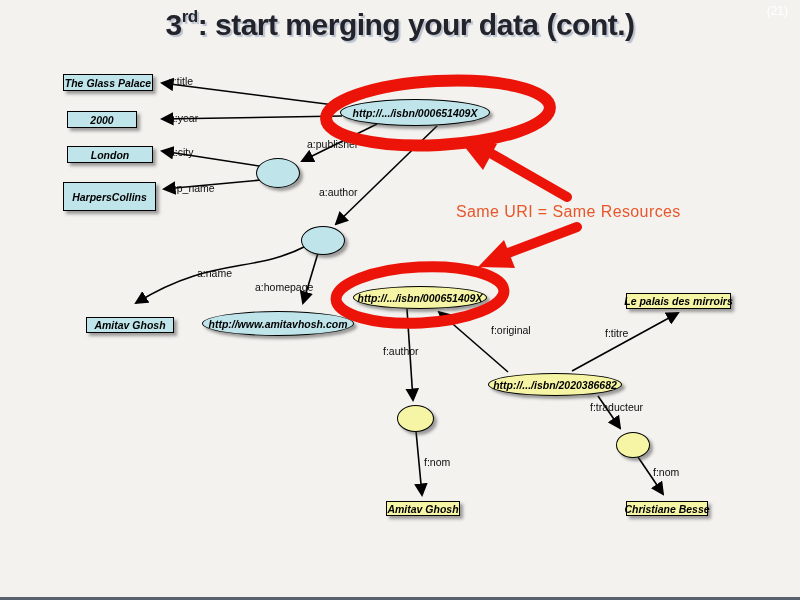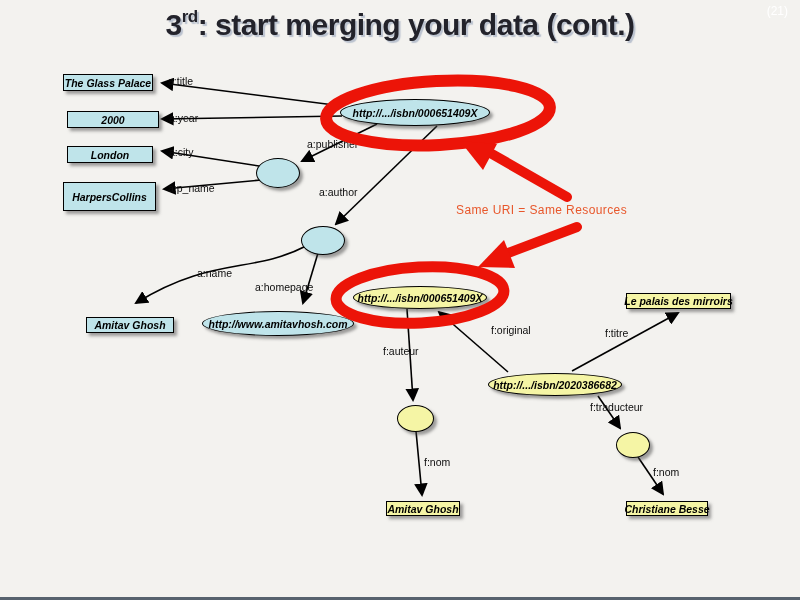--- a/index.html
+++ b/index.html
@@ -19,21 +19,21 @@
   .node{position:absolute;box-sizing:border-box;z-index:2;
         border:1.5px solid #000;display:flex;align-items:center;justify-content:center;
         font-style:italic;font-weight:bold;font-size:10.5px;color:#000;white-space:nowrap;
         box-shadow:3px 3px 3px rgba(70,70,70,0.5);}
   .en{background:#bfe4ea;}
   .fr{background:#f5f5a5;}
   .ellipse{border-radius:50%;}
   
   .elabel{position:absolute;z-index:3;font-size:10.5px;color:#0c0c0c;white-space:nowrap;}
   
-  .annotation{position:absolute;z-index:5;font-size:12px;letter-spacing:0.4px;
+  .annotation{position:absolute;z-index:5;font-size:16px;letter-spacing:0.4px;
               color:#e8572b;white-space:nowrap;}
   
   .footer{position:absolute;left:0;bottom:3px;width:800px;height:29px;background:#c9c9c9;
           border-top:1px solid #e6e6e6;z-index:6;}
   .bottom-strip{position:absolute;left:0;bottom:0;width:800px;height:3px;background:#57626e;z-index:6;}
   .copyright{position:absolute;left:8px;top:8px;font-size:11px;color:#1c1c1c;}
   .footer-page{position:absolute;left:0;top:9px;width:780px;text-align:center;font-size:11px;color:#1c1c1c;}
   .logo{position:absolute;right:6px;top:0px;display:flex;align-items:center;gap:3px;}
   .logo-w3c{font-family:"Liberation Serif",serif;font-size:25px;font-weight:bold;
             color:#1d3053;letter-spacing:-1px;}
@@ -64,21 +64,21 @@
     <path d="M318,253 L303,303" stroke="#000" stroke-width="1.6" fill="none" marker-end="url(#arr)"></path>
     <path d="M407,309 L413,400" stroke="#000" stroke-width="1.6" fill="none" marker-end="url(#arr)"></path>
     <path d="M508,372 L439,312" stroke="#000" stroke-width="1.6" fill="none" marker-end="url(#arr)"></path>
     <path d="M572,371 L678,313" stroke="#000" stroke-width="1.6" fill="none" marker-end="url(#arr)"></path>
     <path d="M598,396 L620,428" stroke="#000" stroke-width="1.6" fill="none" marker-end="url(#arr)"></path>
     <path d="M416,431 L422,495" stroke="#000" stroke-width="1.6" fill="none" marker-end="url(#arr)"></path>
     <path d="M638,457 L663,494" stroke="#000" stroke-width="1.6" fill="none" marker-end="url(#arr)"></path>
   </svg>
 
   <div class="node en" style="left:63px;top:74px;width:90px;height:17px;">The Glass Palace</div>
-  <div class="node en" style="left:67px;top:111px;width:92px;height:17px;">2000</div>
+  <div class="node en" style="left:67px;top:111px;width:70px;height:17px;">2000</div>
   <div class="node en" style="left:67px;top:146px;width:86px;height:17px;">London</div>
   <div class="node en" style="left:63px;top:182px;width:93px;height:29px;">HarpersCollins</div>
   <div class="node en ellipse" style="left:256px;top:158px;width:44px;height:30px;"></div>
   <div class="node en ellipse" style="left:301px;top:226px;width:44px;height:29px;"></div>
   <div class="node en ellipse" style="left:340px;top:99px;width:150px;height:27px;">http://.../isbn/000651409X</div>
   <div class="node en" style="left:86px;top:317px;width:88px;height:16px;">Amitav Ghosh</div>
   <div class="node en ellipse" style="left:202px;top:311px;width:152px;height:25px;">http://www.amitavhosh.com</div>
 
   <div class="node fr ellipse" style="left:353px;top:286px;width:134px;height:23px;">http://.../isbn/000651409X</div>
   <div class="node fr ellipse" style="left:488px;top:373px;width:134px;height:23px;">http://.../isbn/2020386682</div>
@@ -89,21 +89,21 @@
   <div class="node fr" style="left:626px;top:501px;width:82px;height:15px;">Christiane Besse</div>
 
   <div class="elabel" style="left:168px;top:75px;">a:title</div>
   <div class="elabel" style="left:169px;top:112px;">a:year</div>
   <div class="elabel" style="left:169px;top:146px;">a:city</div>
   <div class="elabel" style="left:168px;top:182px;">a:p_name</div>
   <div class="elabel" style="left:307px;top:138px;">a:publisher</div>
   <div class="elabel" style="left:319px;top:186px;">a:author</div>
   <div class="elabel" style="left:197px;top:267px;">a:name</div>
   <div class="elabel" style="left:255px;top:281px;">a:homepage</div>
-  <div class="elabel" style="left:383px;top:345px;">f:auteur</div>
+  <div class="elabel" style="left:383px;top:345px;">f:author</div>
   <div class="elabel" style="left:483px;top:324px;padding-left:8px;">f:original</div>
   <div class="elabel" style="left:605px;top:327px;">f:titre</div>
   <div class="elabel" style="left:590px;top:401px;">f:traducteur</div>
   <div class="elabel" style="left:424px;top:456px;">f:nom</div>
   <div class="elabel" style="left:653px;top:466px;">f:nom</div>
 
   <svg class="layer red-overlay" width="800" height="600">
     <ellipse cx="438" cy="113" rx="112" ry="32" fill="none" stroke="#ec1408" stroke-width="12" stroke-linecap="round" transform="rotate(-3 438 113)"></ellipse>
     <ellipse cx="420" cy="295" rx="84" ry="28" fill="none" stroke="#ec1408" stroke-width="11" stroke-linecap="round" transform="rotate(-3 420 295)"></ellipse>
     <g>

